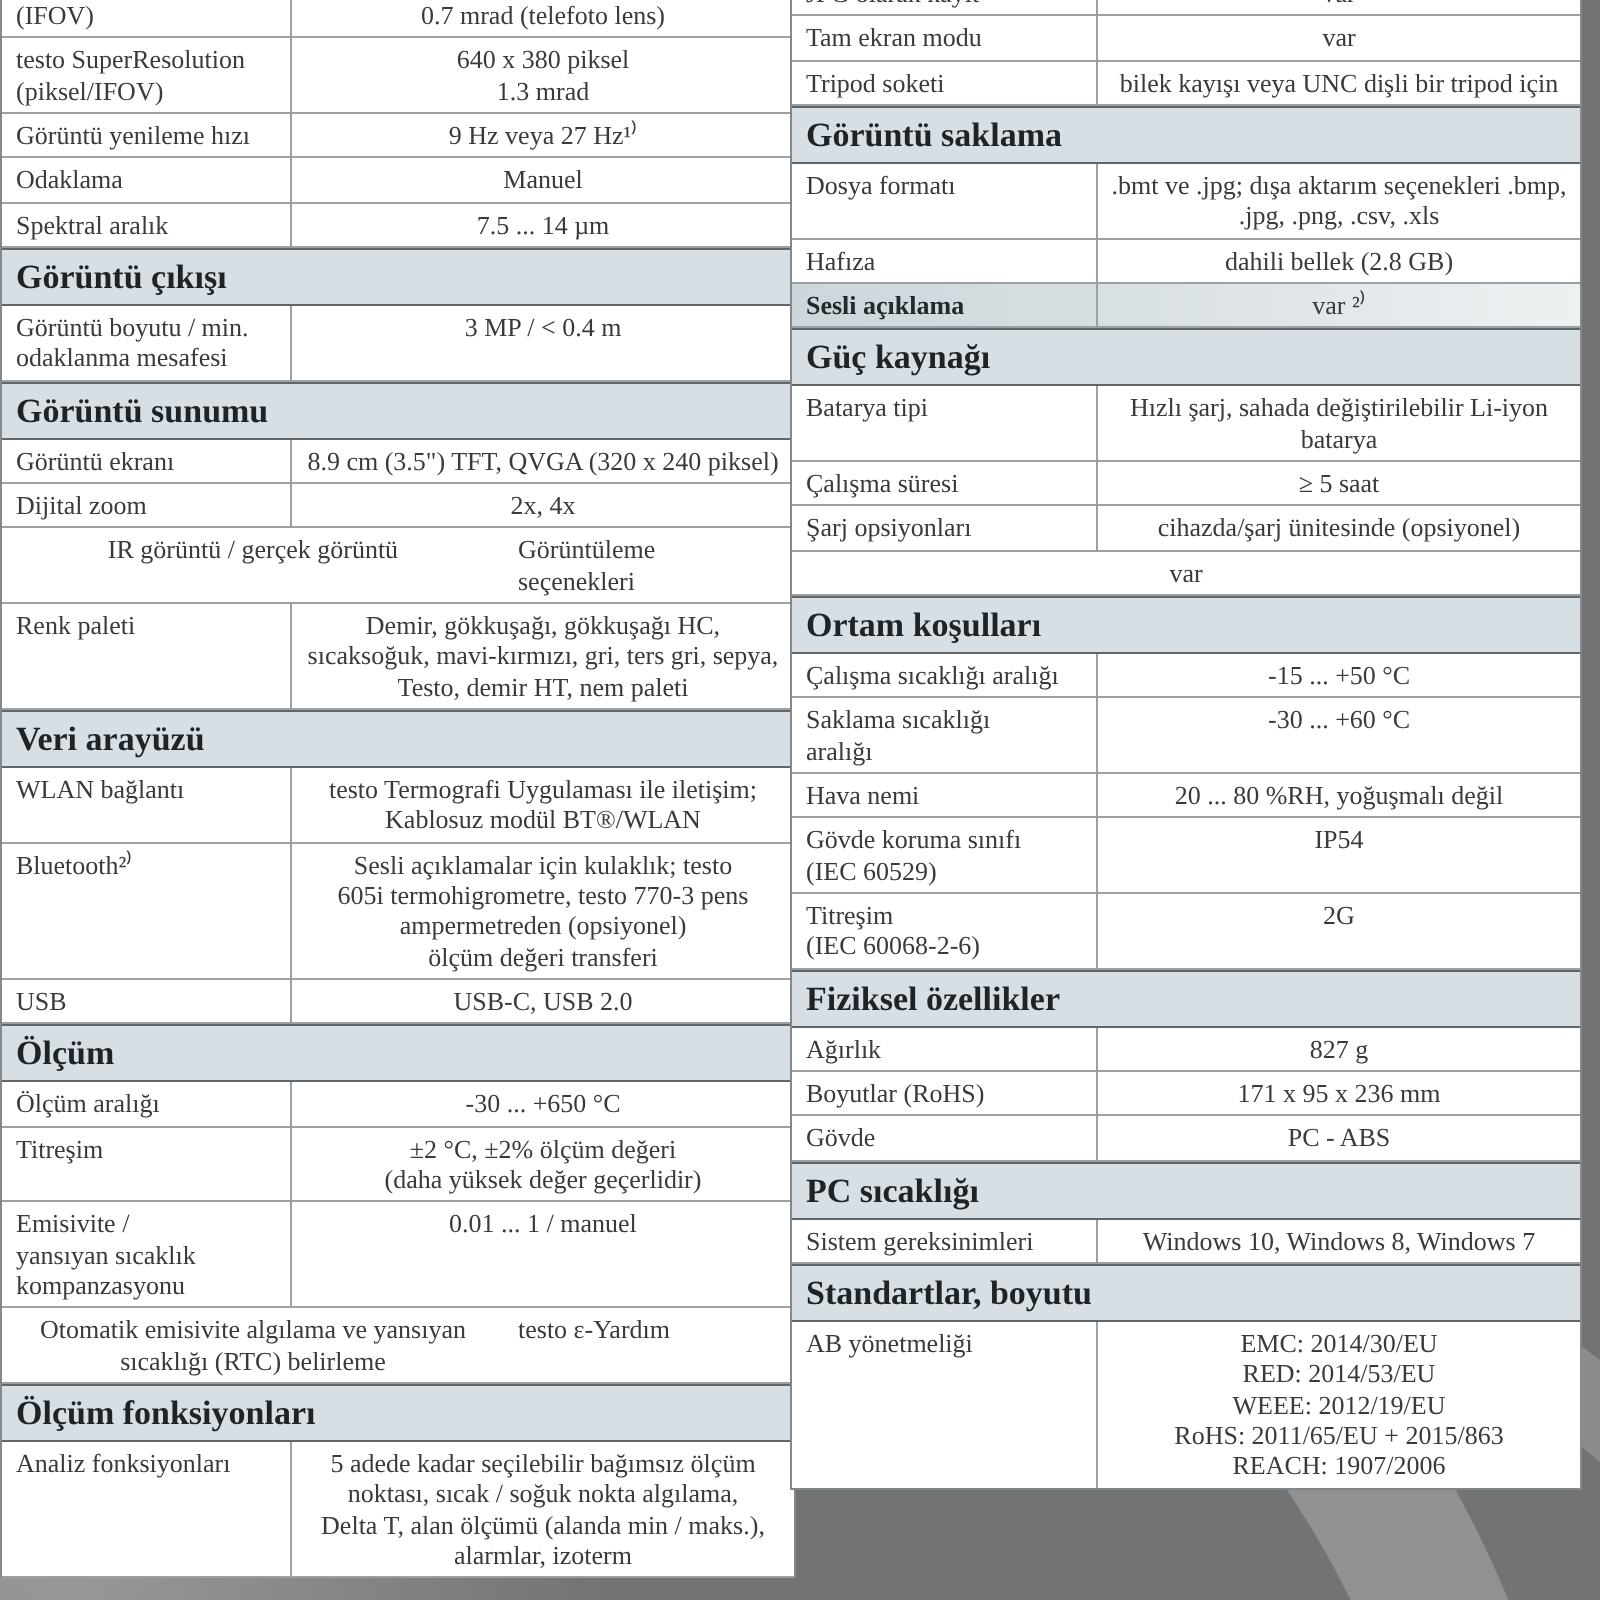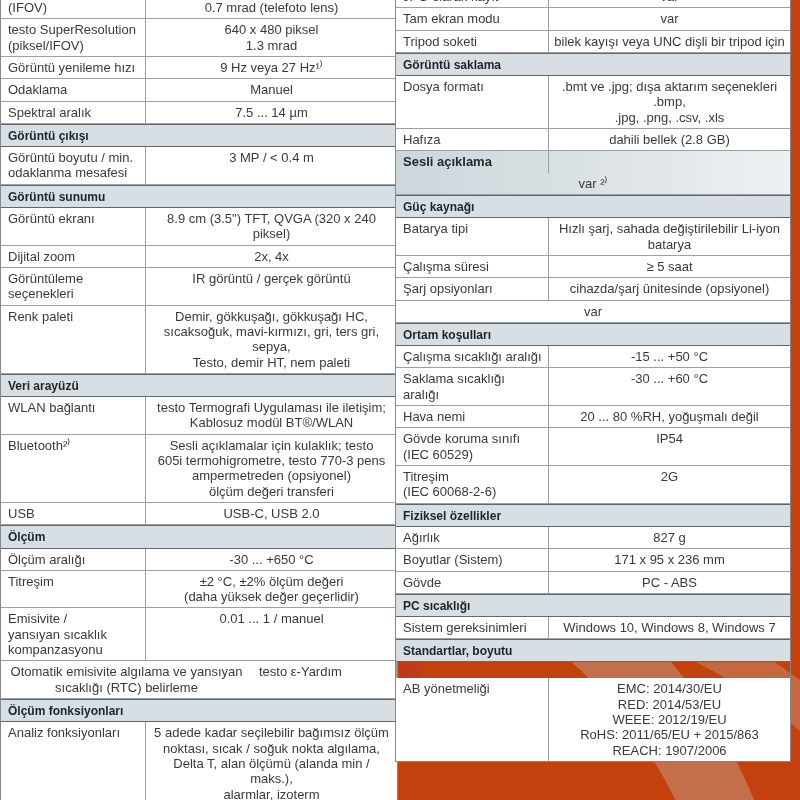--- a/index.html
+++ b/index.html
@@ -1,19 +1,19 @@
 <!DOCTYPE html>
 <html><head>
 <meta charset="utf-8">
 <style>
   html,body { margin:0; padding:0; }
   .page {
     position:relative; width:800px; height:800px; overflow:hidden;
-    background:#c2410c;
-    font-family:Liberation Sans, sans-serif;
+    background:#737373;
+    font-family:Liberation Serif, serif;
     color:#3a3a3a; font-size:13px; line-height:1.18;
   }
   
   .wm { position:absolute; z-index:0; pointer-events:none; }
   .wm-red-top {
     left:336px; top:-70px; width:78px; height:390px; transform:rotate(17deg);
     background:linear-gradient(195deg, rgba(150,25,38,0.55) 4%, rgba(170,45,55,0.40) 28%,
       rgba(215,125,118,0.22) 55%, rgba(215,125,118,0.0) 82%);
     border-radius:45% 55% 50% 50%/10% 10% 90% 90%;
   }
@@ -54,29 +54,29 @@
     background:transparent;
   }
   .spec-table.left  { left:0;     width:396px; }
   .spec-table.right { left:395px; width:394px; }
   .spec-row { display:flex; align-items:stretch; background:#ffffff; border-bottom:1px solid #9aa0a3; }
   .spec-row .cell { padding:3px 5px; white-space:pre-line; }
   .spec-row .label { width:132px; flex:0 0 auto; padding-left:7px; border-right:1px solid #9aa0a3; }
   .spec-table.right .spec-row .label { width:140px; }
   .spec-row .value { flex:1 1 auto; text-align:center; }
   .section-header {
-    background:#d7dfe4; font-weight:bold; color:#1f2326; font-size:12px;
+    background:#d7dfe4; font-weight:bold; color:#1f2326; font-size:17px;
     padding:4px 7px 3px 7px;
     border-top:1px solid #60666a; border-bottom:1px solid #60666a;
   }
-  .spec-row.highlight { background:linear-gradient(90deg,#ccd6db 0%,#dde3e6 55%,#eef1f2 100%);flex-direction:column; }
+  .spec-row.highlight { background:linear-gradient(90deg,#ccd6db 0%,#dde3e6 55%,#eef1f2 100%); }
   .spec-row.highlight .label { font-weight:bold; color:#23282b; }
   .spec-row.cut-top { margin-top:-3px; }
   .spec-row.cut-top-deep { margin-top:-14px; }
-  .spec-table.right .spec-row:last-child { border-bottom:1.5px solid #7f868a;margin-top:16px; }
+  .spec-table.right .spec-row:last-child { border-bottom:1.5px solid #7f868a; }
 </style>
 </head>
 <body>
 
 <div class="page">
 
   <div class="wm wm-gray-arc1"></div>
   <div class="wm wm-gray-arc2"></div>
   <div class="wm wm-gray-fill"></div>
   <div class="wm wm-pink-arc"></div>
@@ -85,21 +85,21 @@
   <div class="wm wm-red-streak"></div>
 
   <div id="left-table" class="spec-table left">
       <div class="spec-row cut-top">
         <div class="cell label">(IFOV)</div>
         <div class="cell value">0.7 mrad (telefoto lens)</div>
       </div>
       <div class="spec-row">
         <div class="cell label">testo SuperResolution
 (piksel/IFOV)</div>
-        <div class="cell value">640 x 480 piksel
+        <div class="cell value">640 x 380 piksel
 1.3 mrad</div>
       </div>
       <div class="spec-row">
         <div class="cell label">Görüntü yenileme hızı</div>
         <div class="cell value">9 Hz veya 27 Hz¹⁾</div>
       </div>
       <div class="spec-row">
         <div class="cell label">Odaklama</div>
         <div class="cell value">Manuel</div>
       </div>
@@ -116,23 +116,23 @@
       <div class="section-header"><span>Görüntü sunumu</span></div>
       <div class="spec-row">
         <div class="cell label">Görüntü ekranı</div>
         <div class="cell value">8.9 cm (3.5") TFT, QVGA (320 x 240 piksel)</div>
       </div>
       <div class="spec-row">
         <div class="cell label">Dijital zoom</div>
         <div class="cell value">2x, 4x</div>
       </div>
       <div class="spec-row">
+        <div class="cell value">IR görüntü / gerçek görüntü</div>
         <div class="cell label">Görüntüleme
 seçenekleri</div>
-        <div class="cell value">IR görüntü / gerçek görüntü</div>
       </div>
       <div class="spec-row">
         <div class="cell label">Renk paleti</div>
         <div class="cell value">Demir, gökkuşağı, gökkuşağı HC,
 sıcaksoğuk, mavi-kırmızı, gri, ters gri, sepya,
 Testo, demir HT, nem paleti</div>
       </div>
       <div class="section-header"><span>Veri arayüzü</span></div>
       <div class="spec-row">
         <div class="cell label">WLAN bağlantı</div>
@@ -247,21 +247,21 @@
         <div class="cell label">Titreşim
 (IEC 60068-2-6)</div>
         <div class="cell value">2G</div>
       </div>
       <div class="section-header"><span>Fiziksel özellikler</span></div>
       <div class="spec-row">
         <div class="cell label">Ağırlık</div>
         <div class="cell value">827 g</div>
       </div>
       <div class="spec-row">
-        <div class="cell label">Boyutlar (Sistem)</div>
+        <div class="cell label">Boyutlar (RoHS)</div>
         <div class="cell value">171 x 95 x 236 mm</div>
       </div>
       <div class="spec-row">
         <div class="cell label">Gövde</div>
         <div class="cell value">PC - ABS</div>
       </div>
       <div class="section-header"><span>PC sıcaklığı</span></div>
       <div class="spec-row">
         <div class="cell label">Sistem gereksinimleri</div>
         <div class="cell value">Windows 10, Windows 8, Windows 7</div>

